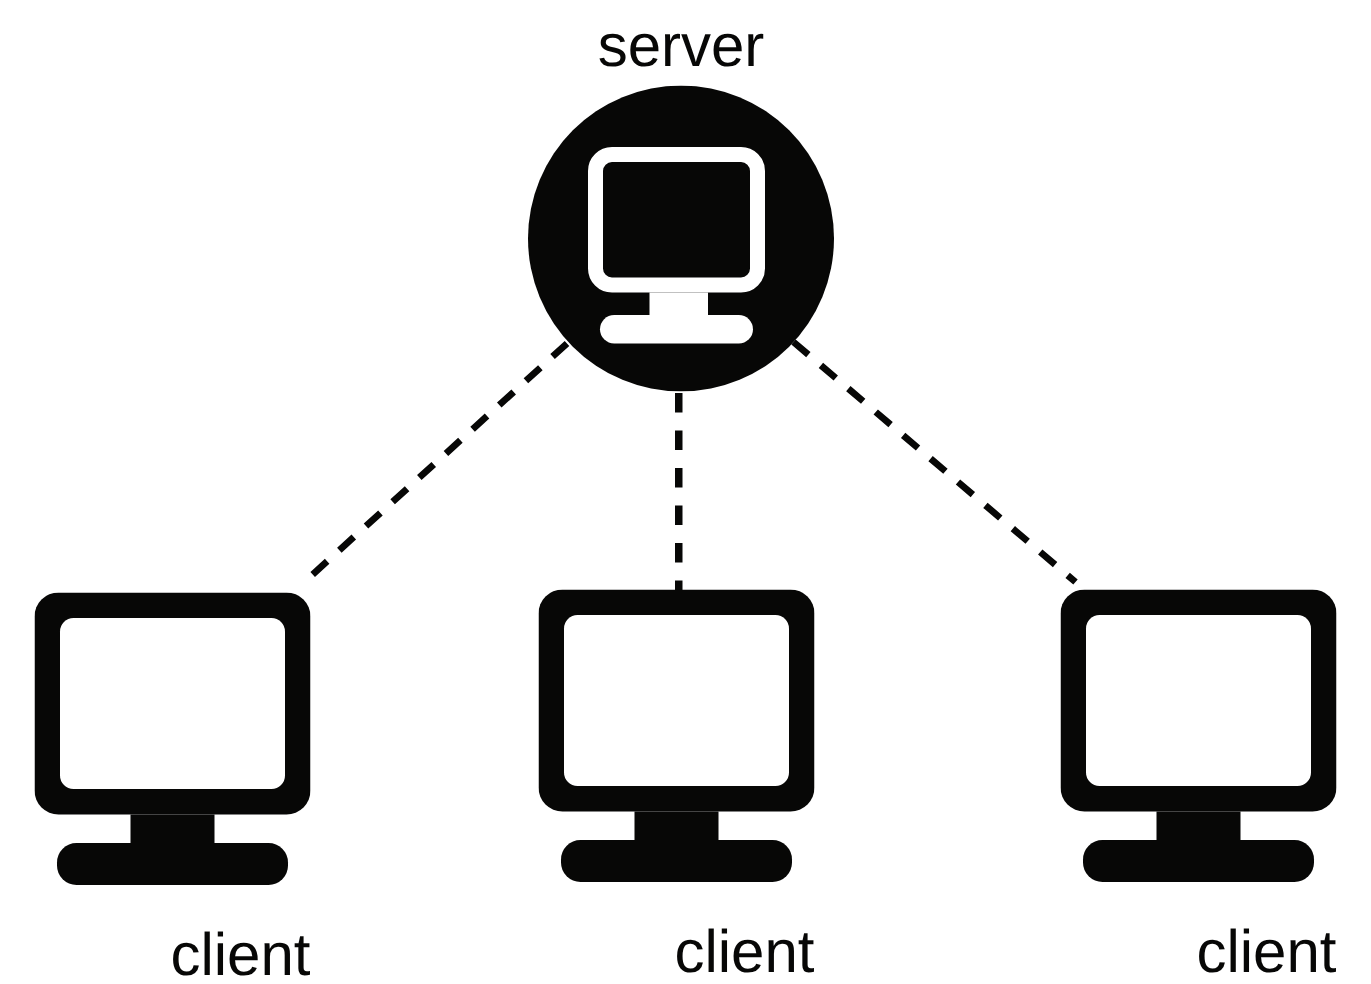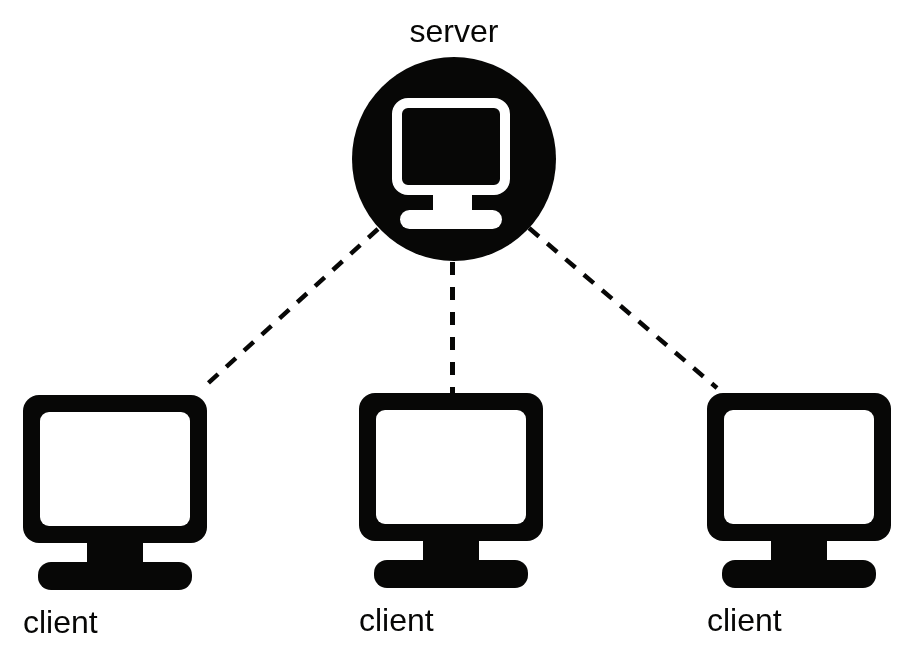--- a/index.html
+++ b/index.html
@@ -18,21 +18,21 @@
   }
   .connections-layer {
     position: absolute;
     left: 0;
     top: 0;
     width: 914px;
     height: 656px;
   }
   .node-label {
     position: absolute;
-    font-size: 32px;
+    font-size: 40px;
     line-height: 34px;
     text-align: center;
     color: #070706;
     white-space: nowrap;
   }
   .server-label {
     left: 354px;
     top: 14px;
     width: 200px;
   }
@@ -44,22 +44,22 @@
     height: 204px;
   }
   .client-node {
     position: absolute;
     width: 184px;
   }
   .client-node .client-label {
     position: relative;
     display: block;
     width: 184px;
-    margin-top: 15px;
-    text-align: left;
+    margin-top: 30px;
+    text-align: right;
   }
   .client-1 { left: 23px;  top: 395px; }
   .client-2 { left: 359px; top: 393px; }
   .client-3 { left: 707px; top: 393px; }
   svg { display: block; }
 </style>
 </head>
 <body>
 
 <div class="canvas">

